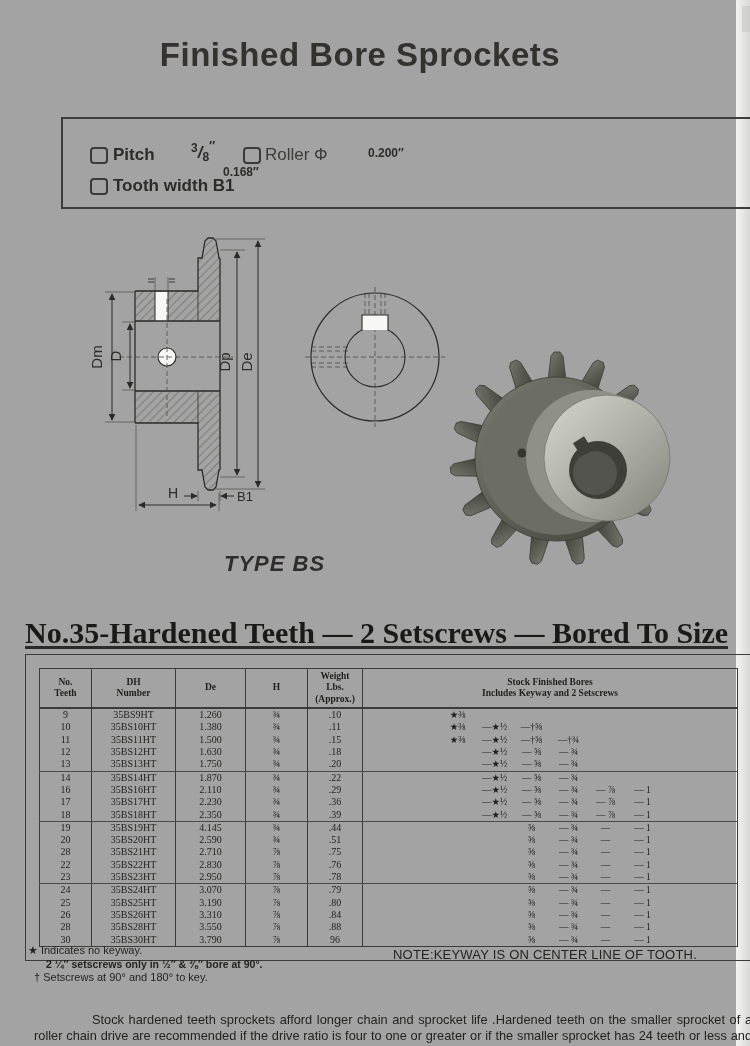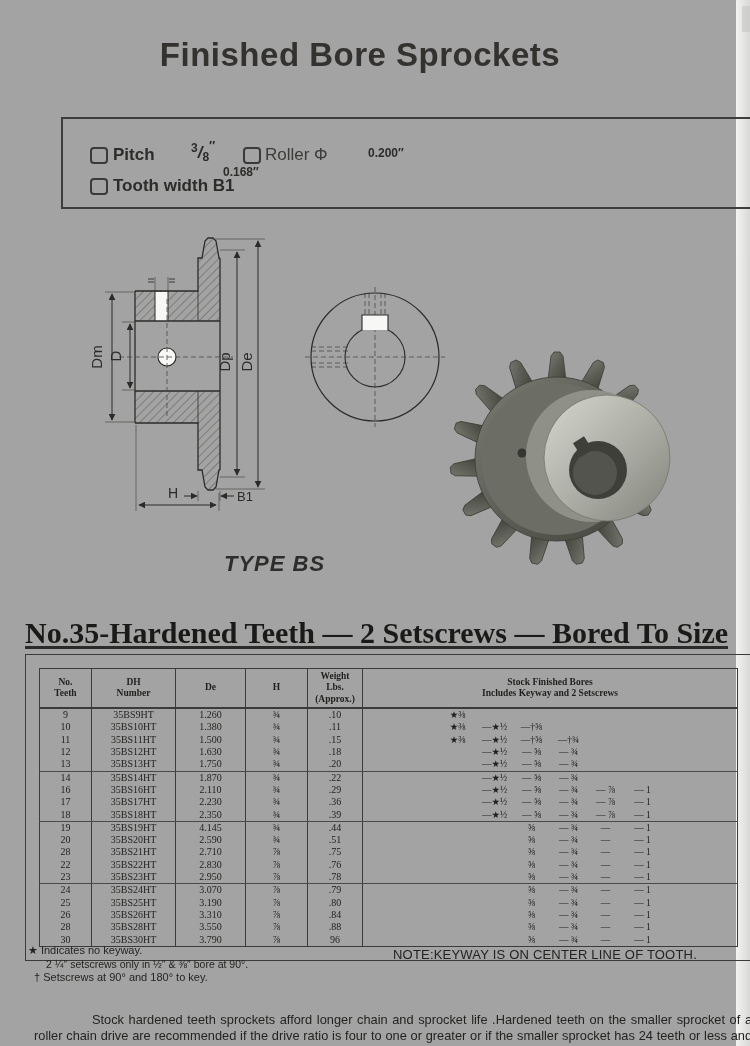--- a/index.html
+++ b/index.html
@@ -40,21 +40,21 @@
         padding:2px 0;line-height:1.2;white-space:pre-line;border-bottom:2px solid #3b3b39;height:30px;}
   table.spec th + th, table.spec td + td{border-left:1px solid #3b3b39;}
   table.spec td{font-size:10px;text-align:center;padding:0;height:12.3px;line-height:12.3px;
         white-space:nowrap;overflow:visible;}
   table.spec tr.group-end td{border-bottom:1px solid #4a4a48;}
   td.bores{text-align:left;padding-left:72px;}
   .bore-slot{display:inline-block;width:37px;font-size:9.5px;vertical-align:top;}
 
   .footnote{position:absolute;font-size:11px;color:#242422;white-space:nowrap;}
   .fn1{left:28px;top:944px;text-align:right;}
-  .fn2{left:46px;top:958px;font-size:10.5px;}
+  .fn2{left:46px;top:958px;font-size:10.5px;font-weight:bold;}
   .fn3{left:34px;top:971px;}
   .note{position:absolute;left:393px;top:947px;font-size:13px;font-weight:normal;
         color:#232321;letter-spacing:.2px;white-space:nowrap;}
   .para{position:absolute;left:18px;top:996px;width:718px;margin:16px;font-size:12.8px;
         line-height:1.22;text-align:justify;text-indent:58px;color:#232321;}
 
   svg text{font-family:"Liberation Sans",sans-serif;fill:#2b2b29;}
 </style>
 </head>
 <body>

